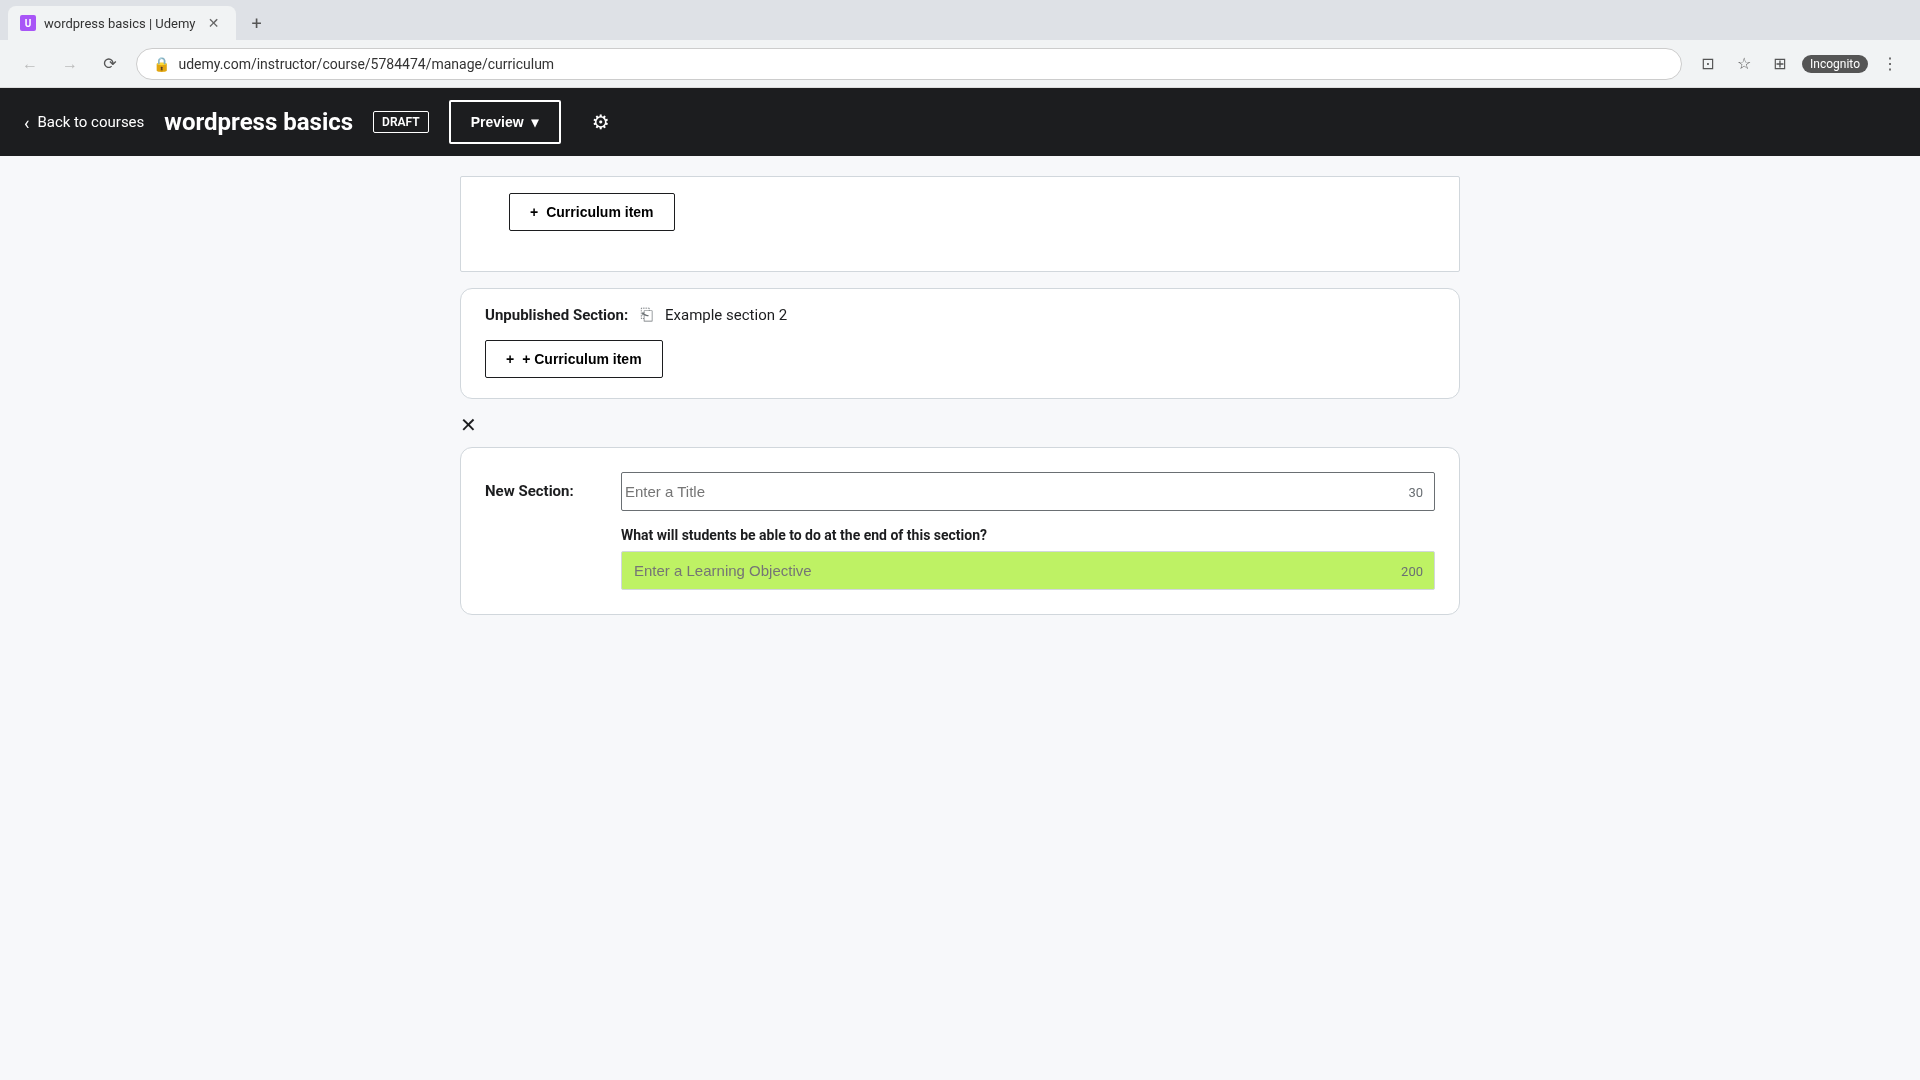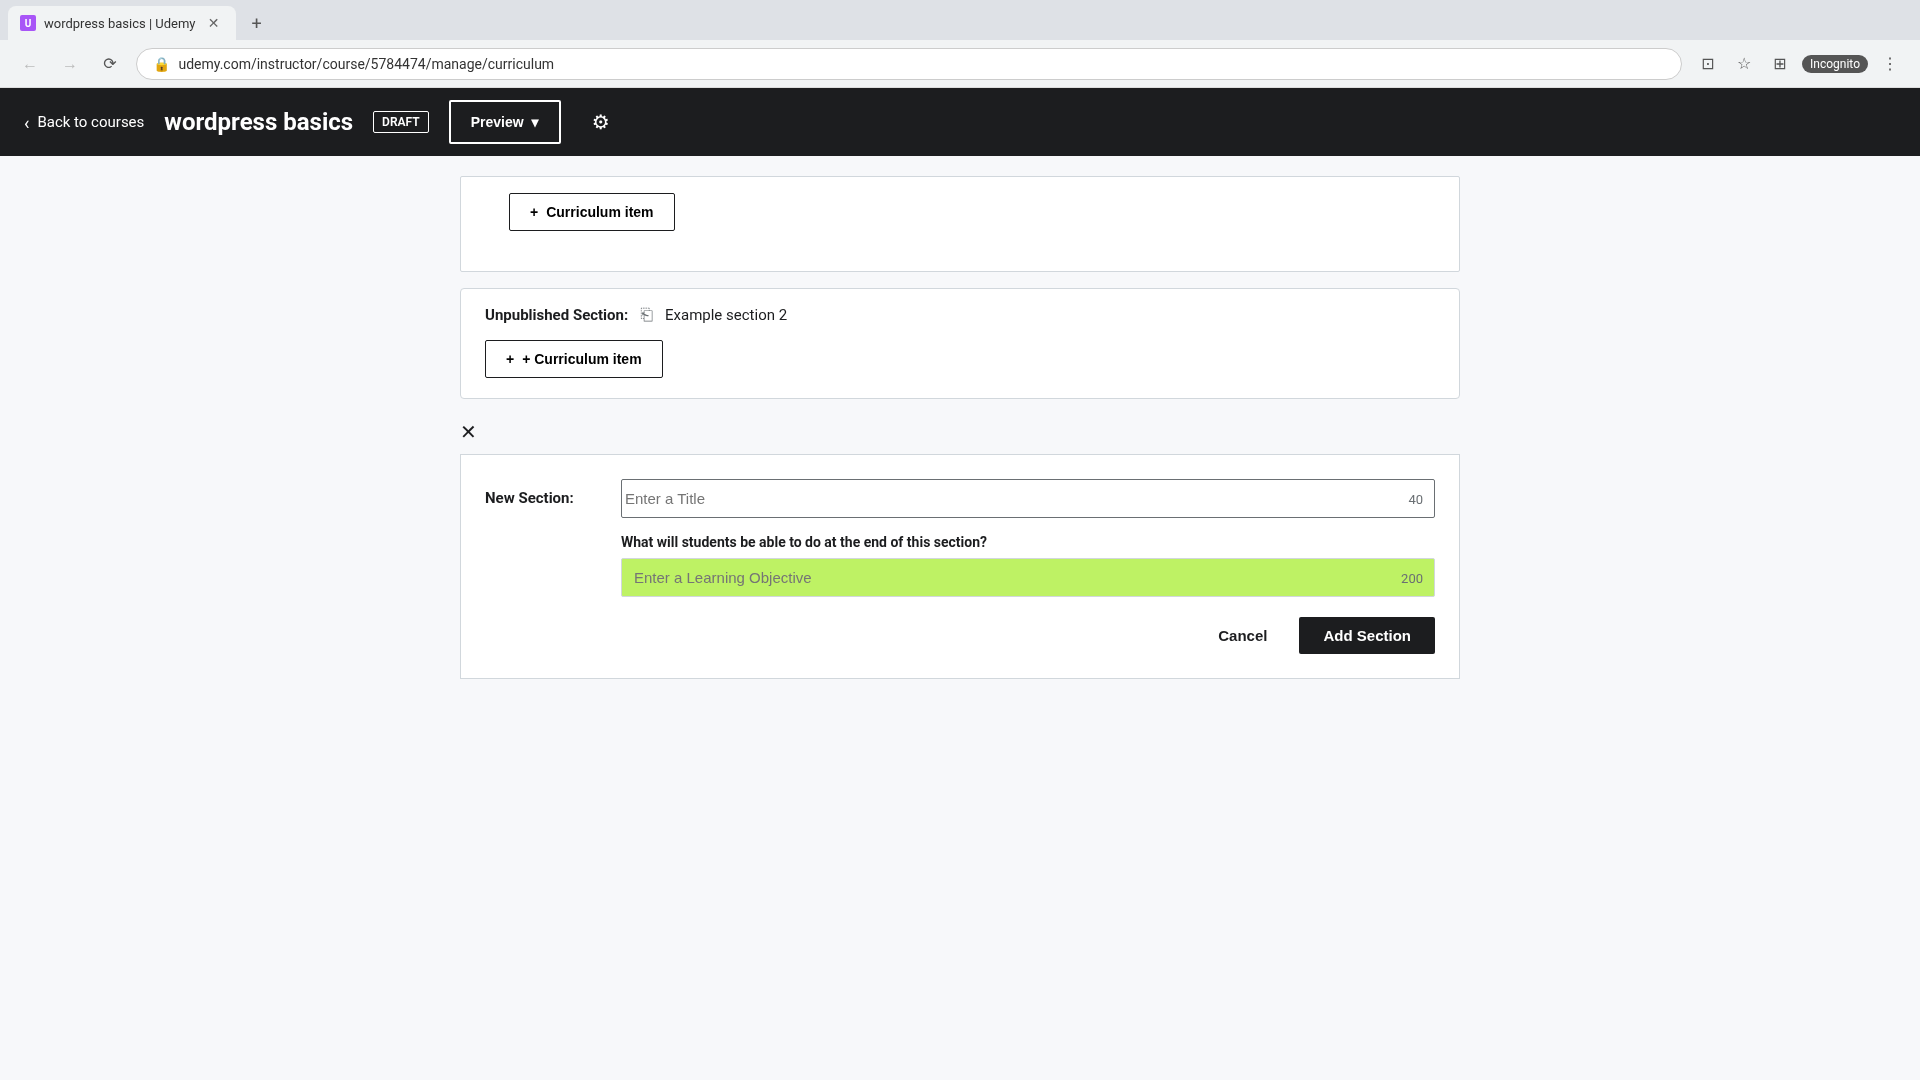--- a/index.html
+++ b/index.html
@@ -206,22 +206,22 @@
     .content-wrapper {
       max-width: 1000px;
       margin: 0 auto;
       padding: 20px 0;
     }
 
     
     .section-card {
       background: white;
       border: 1px solid #d1d7dc;
-      border-radius: 4px;
-      margin-bottom: 23px;
+      border-radius: 12px;
+      margin-bottom: 16px;
     }
     .section-header {
       padding: 16px 24px;
       display: flex;
       align-items: center;
       gap: 12px;
     }
     .section-label {
       font-size: 15px;
       font-weight: 700;
@@ -258,21 +258,21 @@
       cursor: pointer;
       line-height: 1;
       margin-bottom: 8px;
       display: inline-block;
     }
 
     
     .new-section-form {
       background: white;
       border: 1px solid #d1d7dc;
-      border-radius: 0;
+      border-radius: 12px;
       padding: 24px;
       margin-bottom: 16px;
     }
     .form-row {
       display: flex;
       align-items: flex-start;
       gap: 16px;
       margin-bottom: 16px;
     }
     .form-label {
@@ -447,38 +447,30 @@
 
       <div style="padding: 0 0 4px 0;">
         <span class="close-icon-btn">✕</span>
       </div>
 
       <div class="new-section-form">
         <div class="form-row">
           <span class="form-label">New Section:</span>
           <div class="form-input-wrapper">
             <input class="form-input" type="text" placeholder="Enter a Title" style="">
-            <span class="char-count">40</span>
+            <span class="char-count">30</span>
           </div>
         </div>
 
         <div class="objective-section">
           <div class="objective-label">What will students be able to do at the end of this section?</div>
           <div class="objective-input-wrapper">
             <input class="objective-input" type="text" placeholder="Enter a Learning Objective" style="">
             <span class="objective-char-count">200</span>
           </div>
         </div>
 
-        <div class="form-actions">
-          <button class="cancel-btn">
-            <span>Cancel</span>
-          </button>
-          <button class="add-section-btn">
-            <span>Add Section</span>
-          </button>
-        </div>
       </div>
 
     </div>
   </div>
 
 </div>
 
 </body></html>

